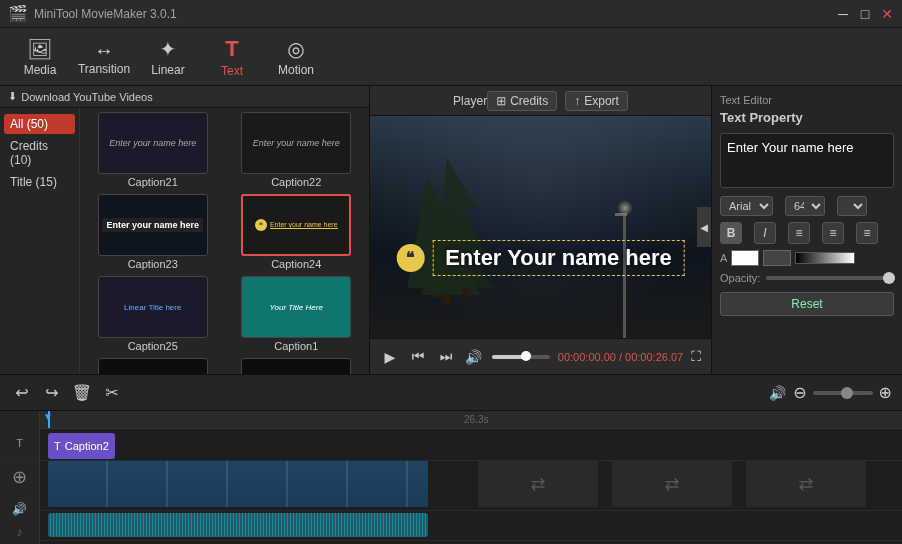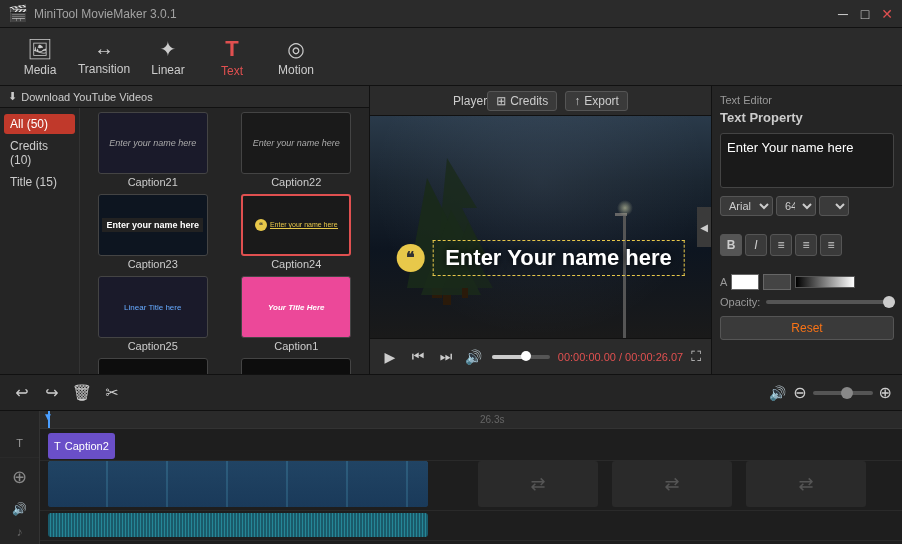--- a/index.html
+++ b/index.html
@@ -63,38 +63,38 @@
     #progress-fill::after { content: ''; position: absolute; right: -4px; top: -4px; width: 10px; height: 10px; background: #fff; border-radius: 50%; }
     #time-display { font-size: 11px; color: #e05050; white-space: nowrap; }
     #fullscreen-btn { background: none; border: none; color: #ccc; cursor: pointer; font-size: 14px; }
 
     
     #right-panel { width: 190px; background: #252525; display: flex; flex-direction: column; padding: 8px; overflow-y: auto; }
     #right-panel-title { font-size: 13px; color: #ccc; margin-bottom: 8px; font-weight: bold; }
     #text-editor-label { font-size: 11px; color: #999; margin-bottom: 4px; }
     #text-editor-box { background: #1a1a1a; border: 1px solid #444; padding: 6px; border-radius: 3px; min-height: 55px; font-size: 13px; color: #fff; margin-bottom: 8px; }
 
-    .prop-row { display: flex; align-items: center; gap: 3px; margin-bottom: 18px; flex-wrap: wrap; }
+    .prop-row { display: flex; align-items: center; gap: 12px; margin-bottom: 6px; flex-wrap: wrap; }
     .font-select { background: #3a3a3a; border: 1px solid #555; color: #ccc; padding: 2px 4px; font-size: 11px; border-radius: 3px; cursor: pointer; }
     .size-select { background: #3a3a3a; border: 1px solid #555; color: #ccc; padding: 2px 4px; font-size: 11px; border-radius: 3px; width: 40px; cursor: pointer; }
 
     .fmt-btn { background: #3a3a3a; border: 1px solid #555; color: #ccc; width: 22px; height: 22px; font-size: 12px; border-radius: 3px; cursor: pointer; display: flex; align-items: center; justify-content: center; }
     .fmt-btn.active { background: #555; }
 
     .color-row { display: flex; align-items: center; gap: 4px; margin-bottom: 6px; }
     .color-swatch { width: 28px; height: 16px; background: #fff; border: 1px solid #666; cursor: pointer; }
     .color-swatch.dark { background: #444; }
     .color-bar { width: 60px; height: 12px; background: linear-gradient(to right, #000, #fff); border: 1px solid #555; cursor: pointer; }
 
     .opacity-row { display: flex; align-items: center; gap: 6px; margin-bottom: 8px; }
     .opacity-label { font-size: 11px; color: #999; }
     .opacity-slider { flex: 1; appearance: none; height: 4px; background: #555; border-radius: 2px; cursor: pointer; }
     .opacity-slider::-webkit-slider-thumb { appearance: none; width: 12px; height: 12px; background: #ccc; border-radius: 50%; }
     .opacity-val { font-size: 11px; color: #ccc; width: 32px; text-align: right; }
-    .reset-btn { width: 100%; background: #3a3a3a; border: 1px solid #555; color: #f97316; padding: 4px; font-size: 12px; border-radius: 3px; cursor: pointer; }
+    .reset-btn { width: 100%; background: #3a3a3a; border: 1px solid #555; color: #86efac; padding: 4px; font-size: 12px; border-radius: 3px; cursor: pointer; }
 
     
     #bottom { height: 170px; background: #1e1e1e; border-top: 1px solid #111; display: flex; flex-direction: column; }
     #timeline-toolbar { height: 36px; background: #252525; display: flex; align-items: center; justify-content: space-between; padding: 0 10px; border-bottom: 1px solid #111; }
     #timeline-tools-left { display: flex; gap: 6px; }
     .tl-btn { background: none; border: none; color: #ccc; cursor: pointer; font-size: 16px; width: 24px; height: 24px; display: flex; align-items: center; justify-content: center; }
     #timeline-tools-right { display: flex; align-items: center; gap: 6px; }
     .zoom-btn { background: none; border: none; color: #ccc; cursor: pointer; font-size: 16px; }
     .zoom-slider { width: 60px; appearance: none; height: 4px; background: #555; border-radius: 2px; cursor: pointer; }
     .zoom-slider::-webkit-slider-thumb { appearance: none; width: 12px; height: 12px; background: #888; border-radius: 50%; }
@@ -221,21 +221,21 @@
           </div>
 
           <div class="thumb-item">
             <div class="thumb-img" style="background:#1a1a2a;">
               <span style="font-size:8px; color:#6af; text-align:center; padding:0 4px;">Linear Title here</span>
             </div>
             <span class="thumb-label">Caption25</span>
           </div>
 
           <div class="thumb-item">
-            <div class="thumb-img" style="background:#ec4899;font-weight:bold;">
+            <div class="thumb-img" style="background:#0f766e;">
               <span style="font-size:8px; color:#fff; font-style:italic;">Your Title Here</span>
             </div>
             <span class="thumb-label">Caption1</span>
           </div>
 
           <div class="thumb-item">
             <div class="thumb-img" style="background:#0d0d0d;"></div>
 
           </div>
 
@@ -371,21 +371,21 @@
       <div class="track-label">T</div>
       <div class="track-add" style="font-size:18px;color:#888;height:50px;align-items:center;">⊕</div>
       <div class="track-add" style="font-size:12px;color:#666;height:30px;">🔊</div>
       <div class="track-add" style="font-size:12px;color:#666;height:30px;">♪</div>
     </div>
 
     <div id="timeline-tracks" style="position:relative;">
 
       <div id="timeline-ruler" style="position:relative; height:18px;">
         <div id="ruler-indicator"></div>
-        <span class="timeline-ruler-label" style="left:440px;text-align:center;">26.3s</span>
+        <span class="timeline-ruler-label" style="left:424px;text-align:center;">26.3s</span>
       </div>
 
       <div class="track-row" id="text-track" style="height:32px;">
         <div class="text-clip">
           <span>T</span>
           <span>Caption2</span>
         </div>
       </div>
 
       <div class="track-row video-track">

